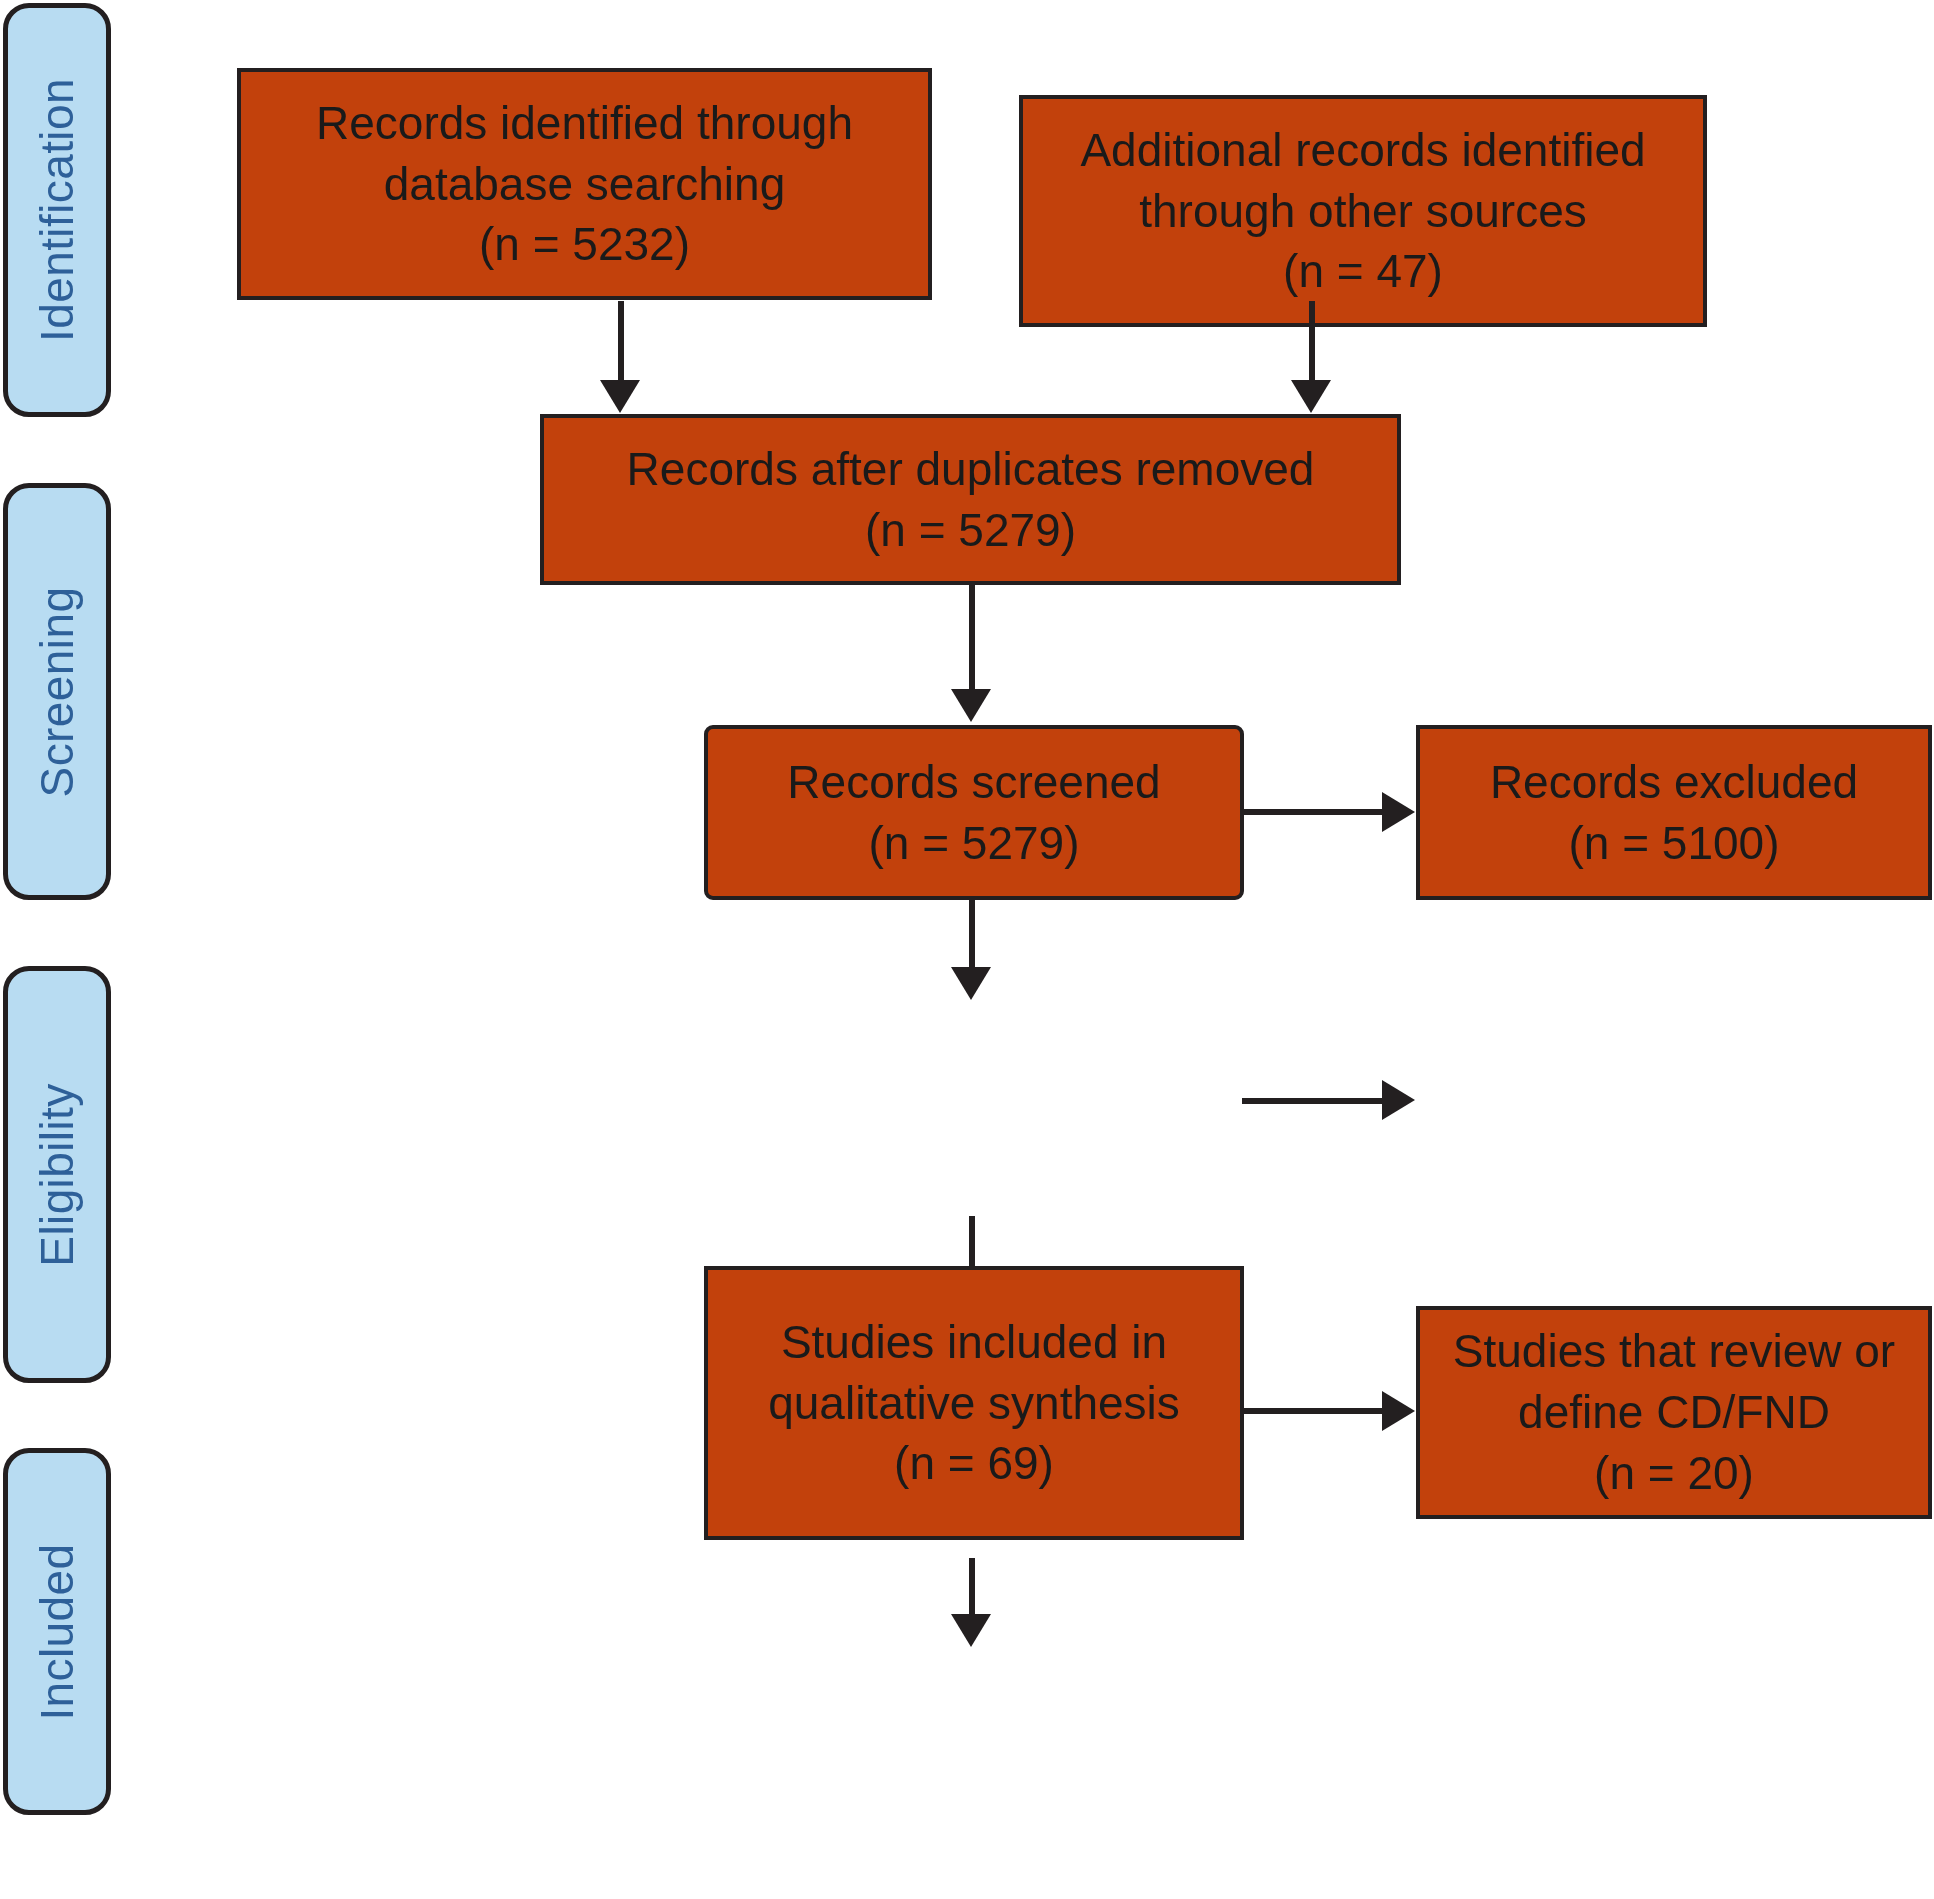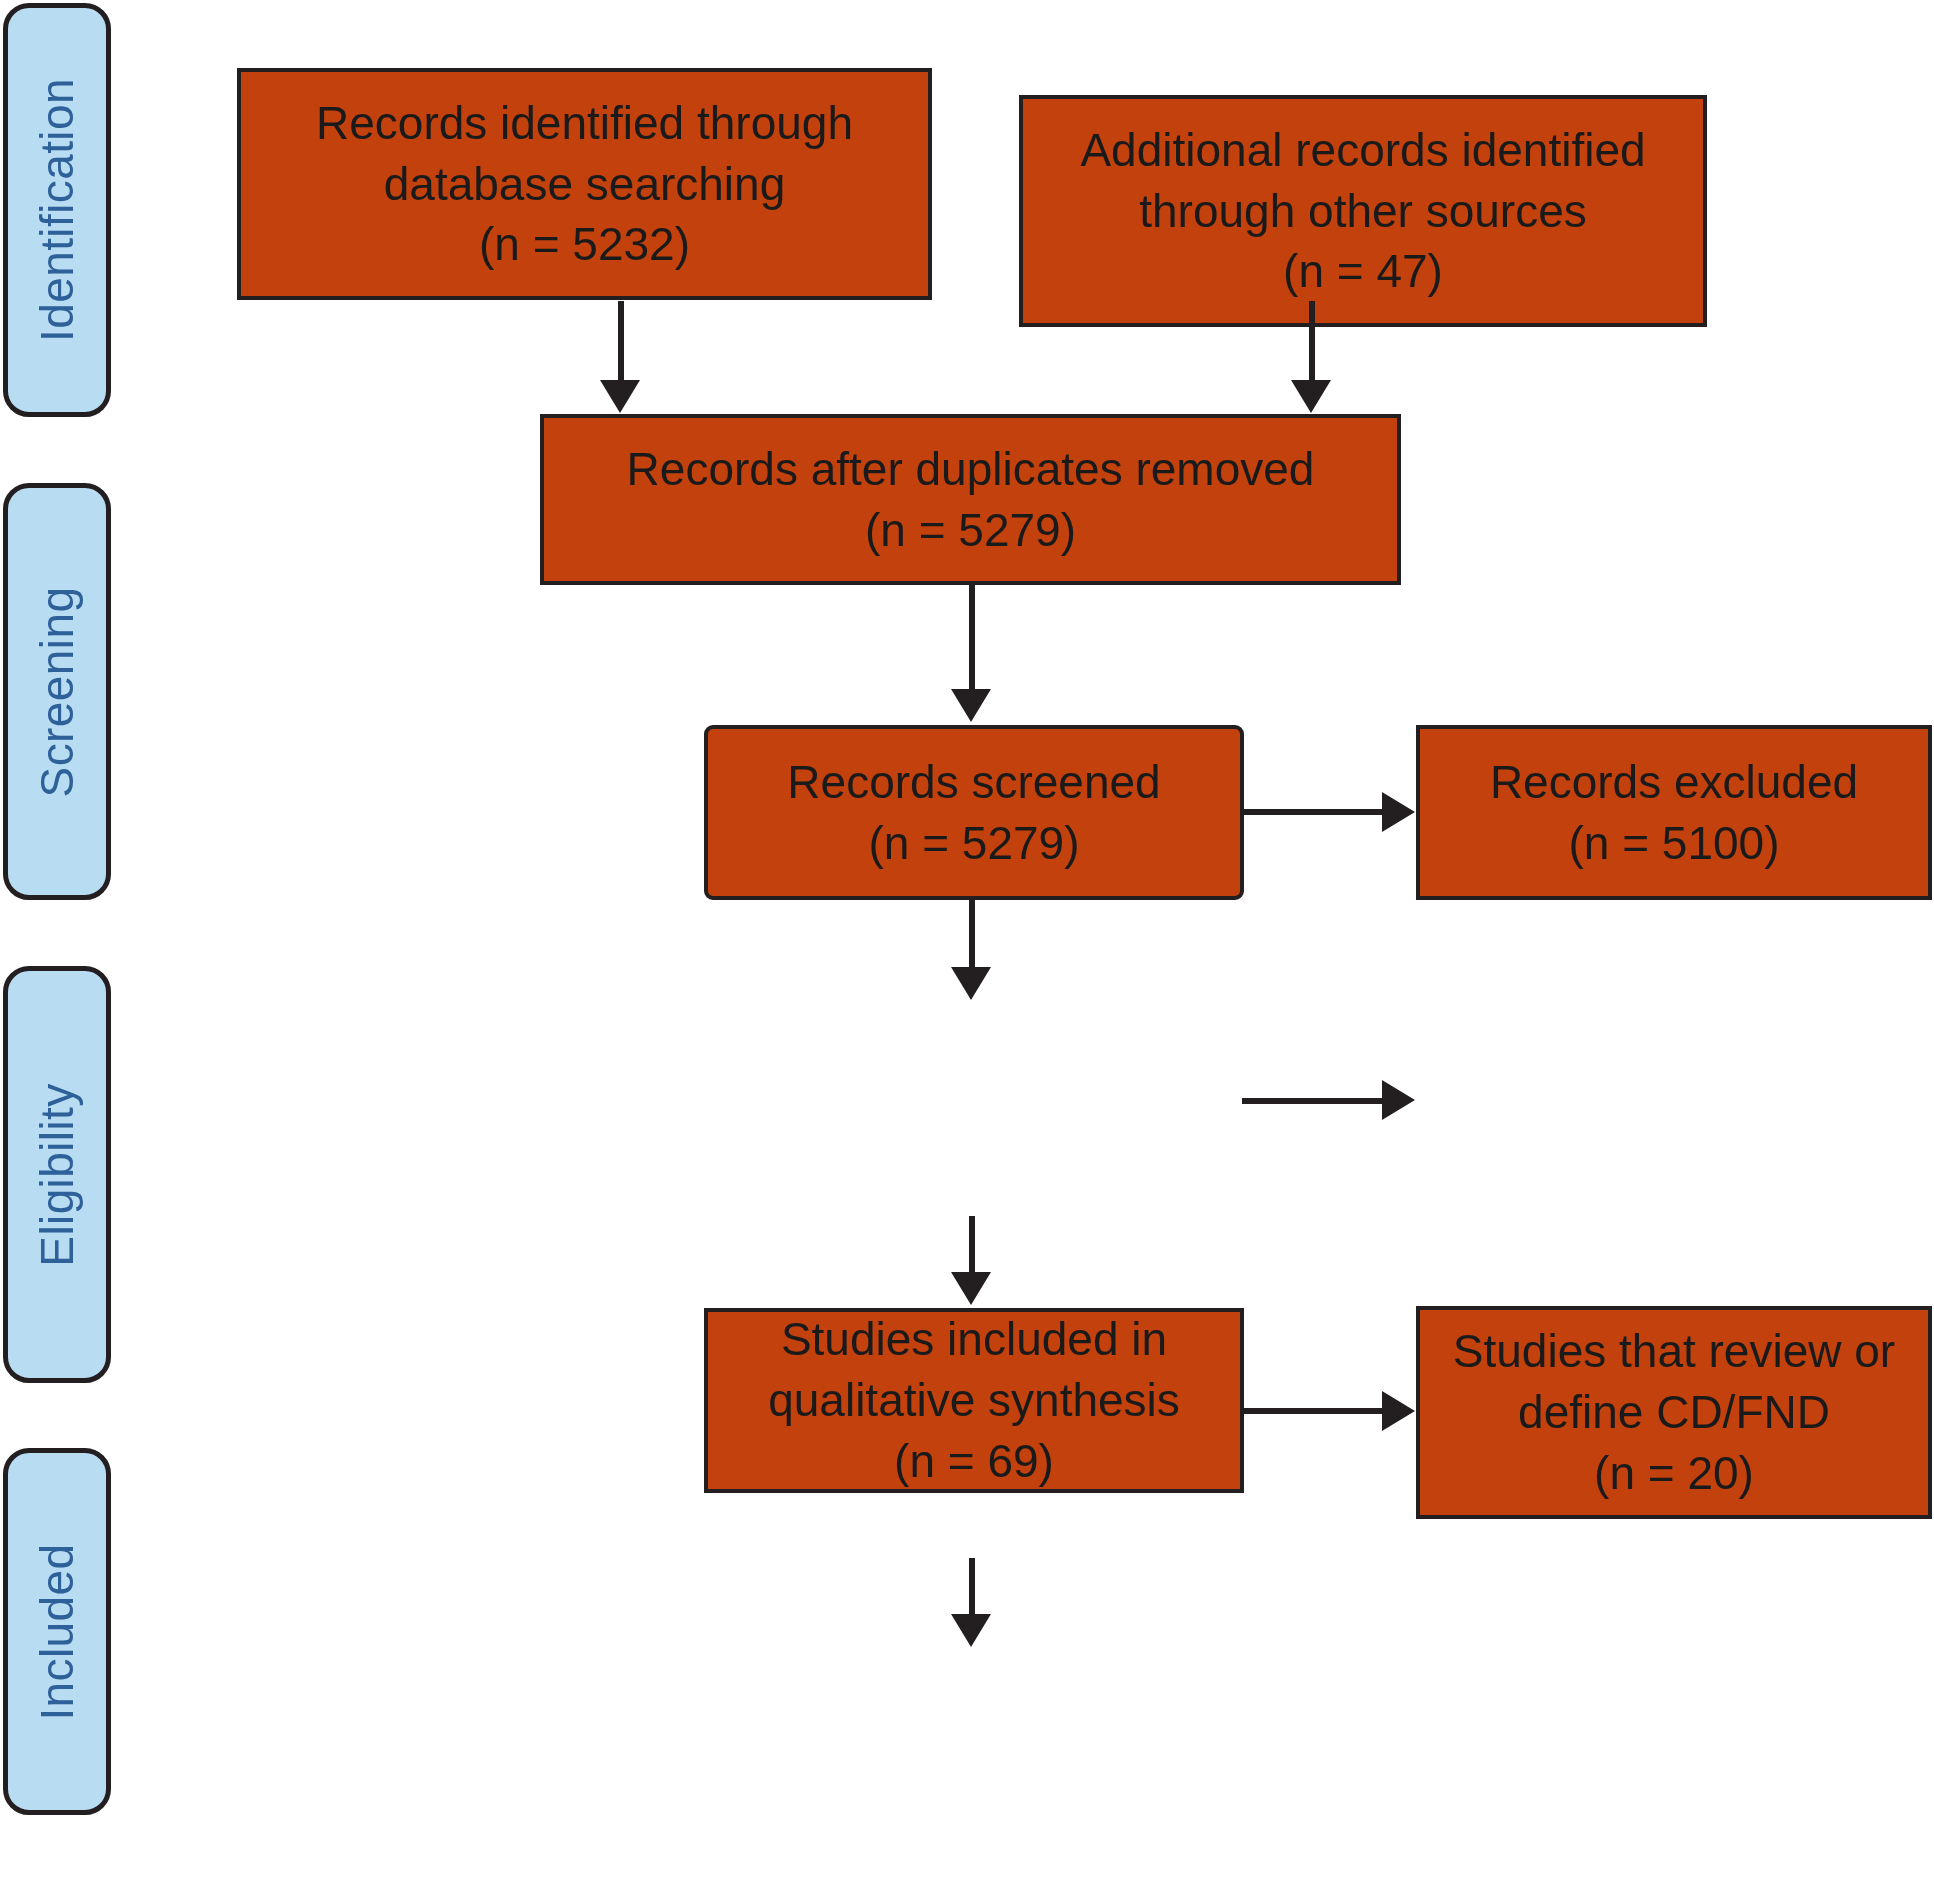--- a/index.html
+++ b/index.html
@@ -153,21 +153,21 @@
   <div class="arrow-down" style="left:951px; top:967px;"></div>
 
 
 
   <div class="h-line" style="left:1242px; top:1098px; width:144px; height:6px;"></div>
   <div class="arrow-right" style="left:1382px; top:1080px;"></div>
 
   <div class="v-line" style="left:969px; top:1216px; width:6px; height:61px;"></div>
   <div class="arrow-down" style="left:951px; top:1272px;"></div>
 
-  <div class="flow-box" style="left:704px; top:1308px; width:540px; height:185px;">
+  <div class="flow-box" style="left:704px; top:1266px; width:540px; height:274px;">
     <span class="box-text">Studies included in
 qualitative synthesis
 (n = 69)</span>
   </div>
 
   <div class="flow-box" style="left:1416px; top:1306px; width:516px; height:213px;">
     <span class="box-text">Studies that review or
 define CD/FND
 (n = 20)</span>
   </div>

